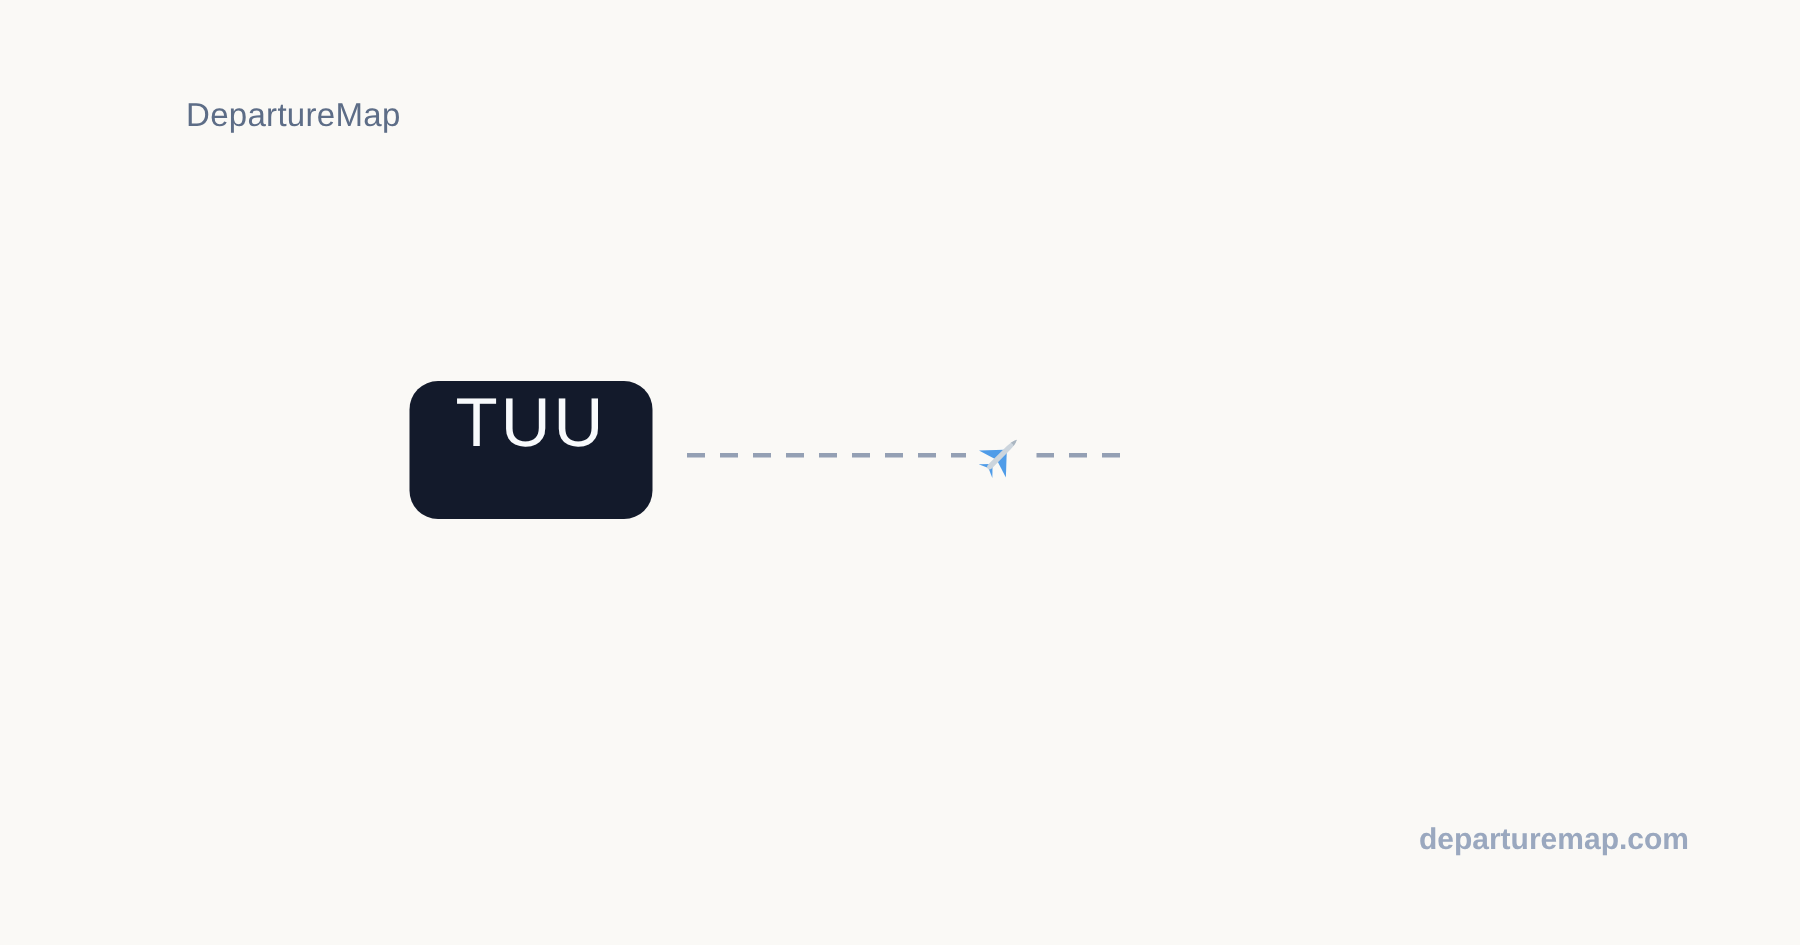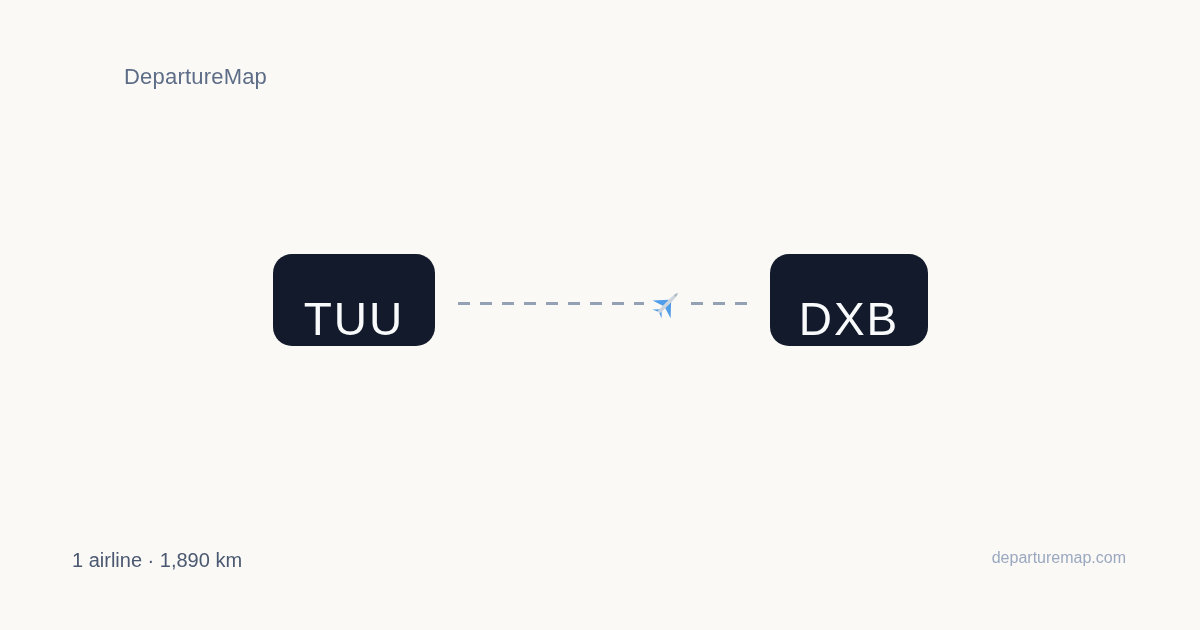--- a/index.html
+++ b/index.html
@@ -38,21 +38,21 @@
     letter-spacing: 0.2px;
   }
 
   .code-box {
     position: absolute;
     top: 254px;
     height: 92px;
     background: var(--box-bg);
     border-radius: 19px;
     display: flex;
-    align-items: flex-end;
+    align-items: flex-start;
     justify-content: center;
   }
   .code-box.origin { left: 273px; width: 162px; }
   .code-box.destination { left: 770px; width: 158px; }
 
   .code {
     font-size: 46px;
     font-weight: 300;
     color: var(--code-text);
     letter-spacing: 2px;
@@ -94,22 +94,23 @@
     left: 72px;
     top: 549px;
     font-size: 20px;
     color: var(--stats-text);
   }
 
   .footer-site {
     position: absolute;
     right: 74px;
     top: 549px;
-    font-size: 16px;
+    font-size: 20px;
     color: var(--website-text);
+    font-weight: bold;
   }
 </style>
 </head>
 <body>
 
 <div class="card">
 
   <div class="logo">DepartureMap</div>
 
   <div class="code-box origin">
@@ -131,21 +132,17 @@
       <path d="M24.5 21.4 L10.5 34.5 L15 20.2 Z" style="fill:var(--plane-blue)"></path>
 
       <path d="M5.5 20 Q5.5 17.8 8.8 17.9 L28 18.1 Q34 18.4 36.8 20 Q34 21.6 28 21.9 L8.8 22.1 Q5.5 22.2 5.5 20 Z" style="fill:var(--plane-silver)"></path>
 
       <path d="M31.5 18.3 Q34.8 18.9 36.8 20 Q34.8 21.1 31.5 21.7 Q33 20 31.5 18.3 Z" style="fill:var(--plane-nose)"></path>
     </g>
   </svg>
 
   <div class="dash-segment right"></div>
 
-  <div class="code-box destination">
-    <span class="code">DXB</span>
-  </div>
 
-  <div class="footer-stats">1 airline · 1,890 km</div>
 
   <div class="footer-site">departuremap.com</div>
 
 </div>
 
 </body></html>

